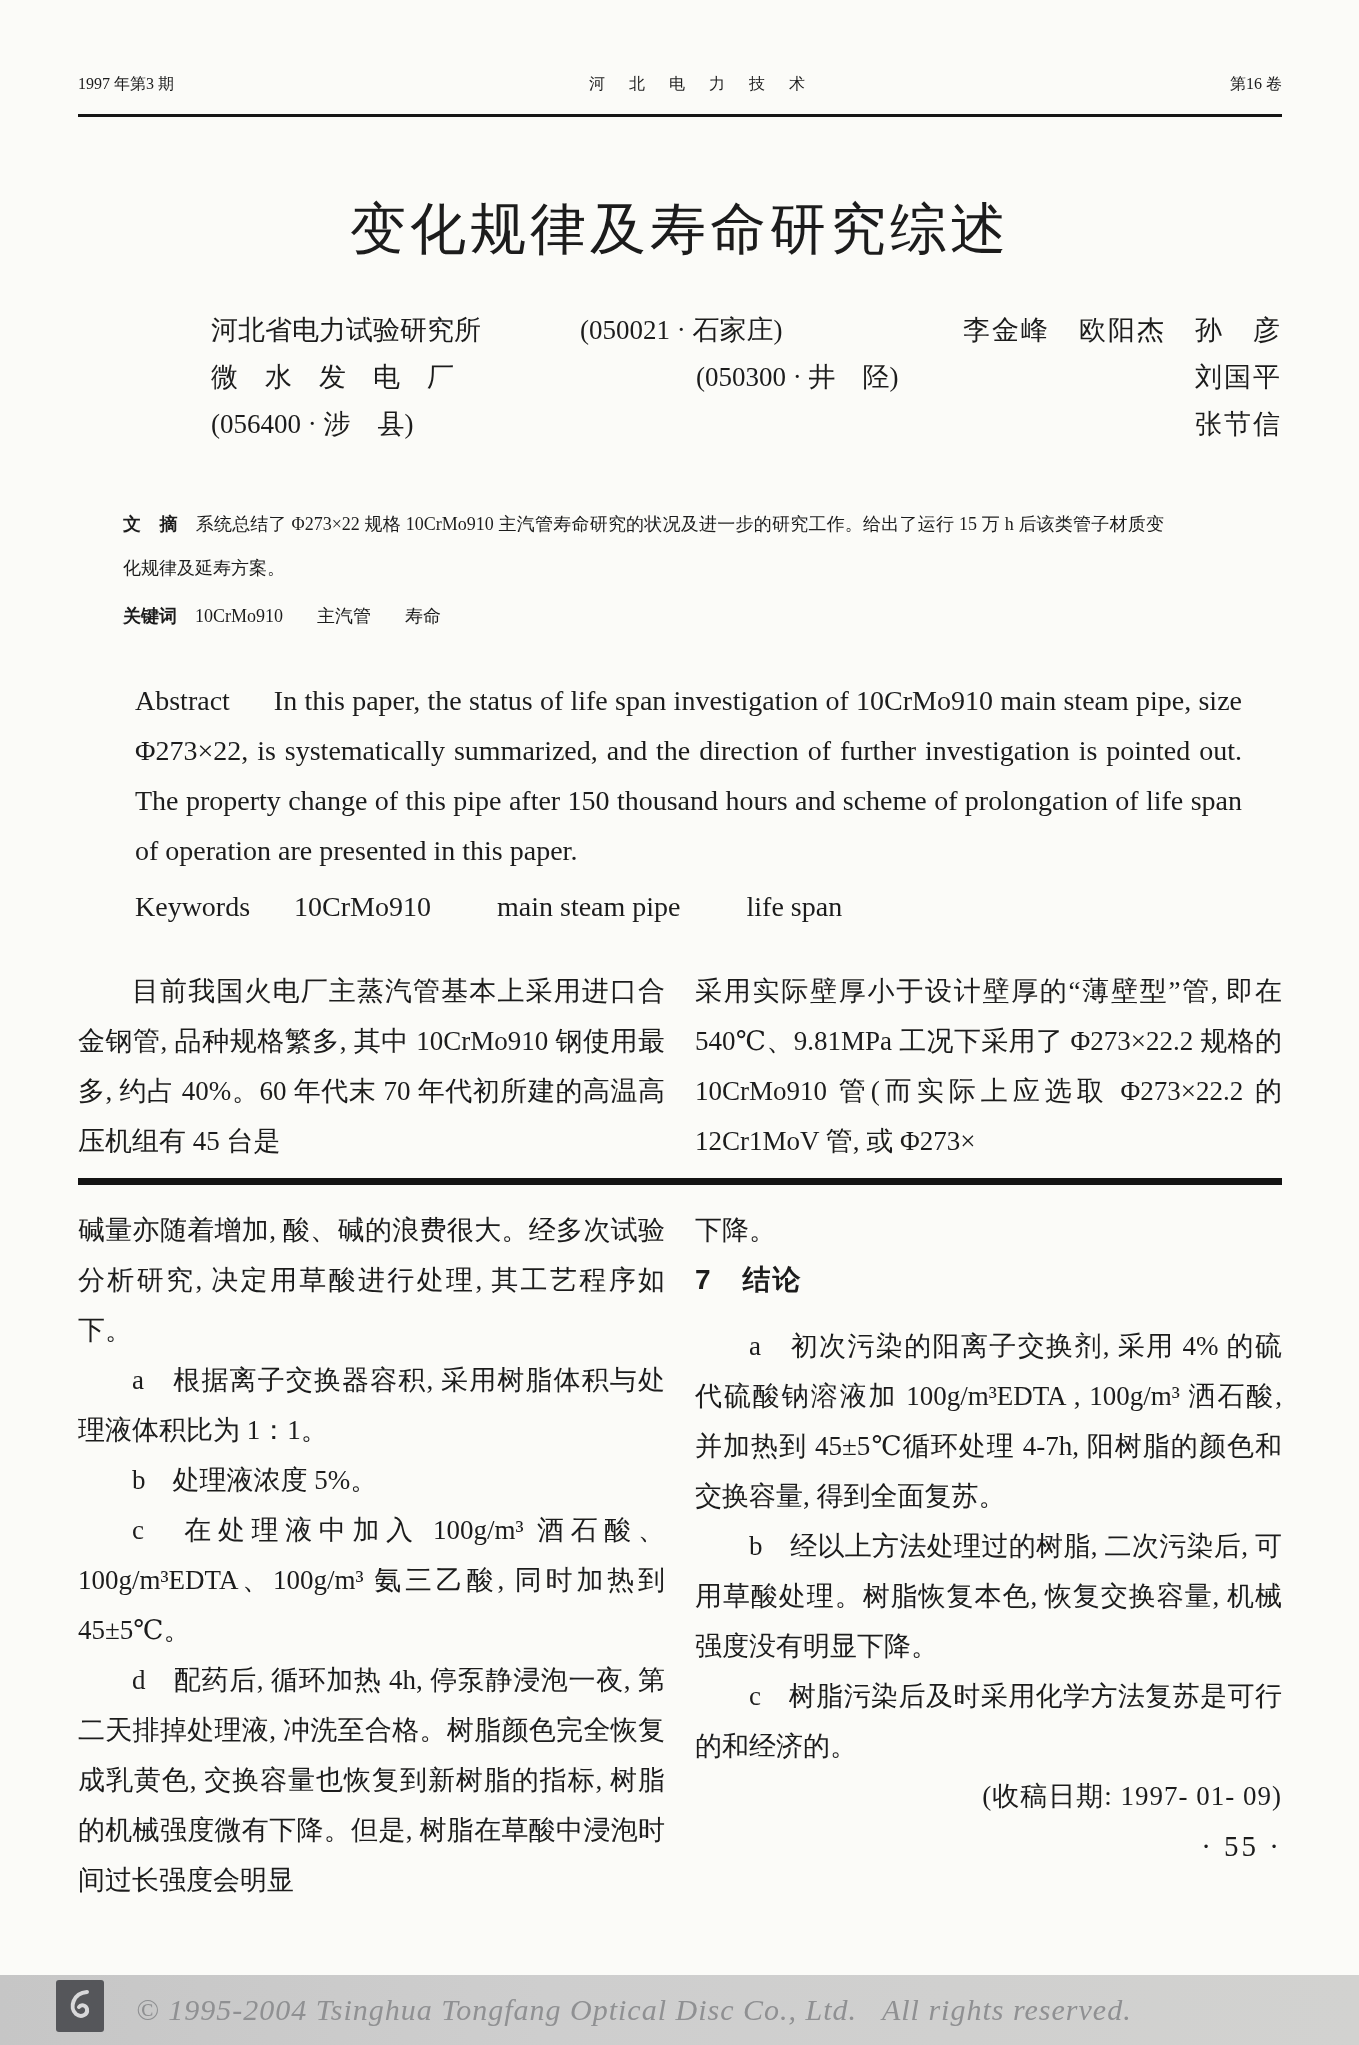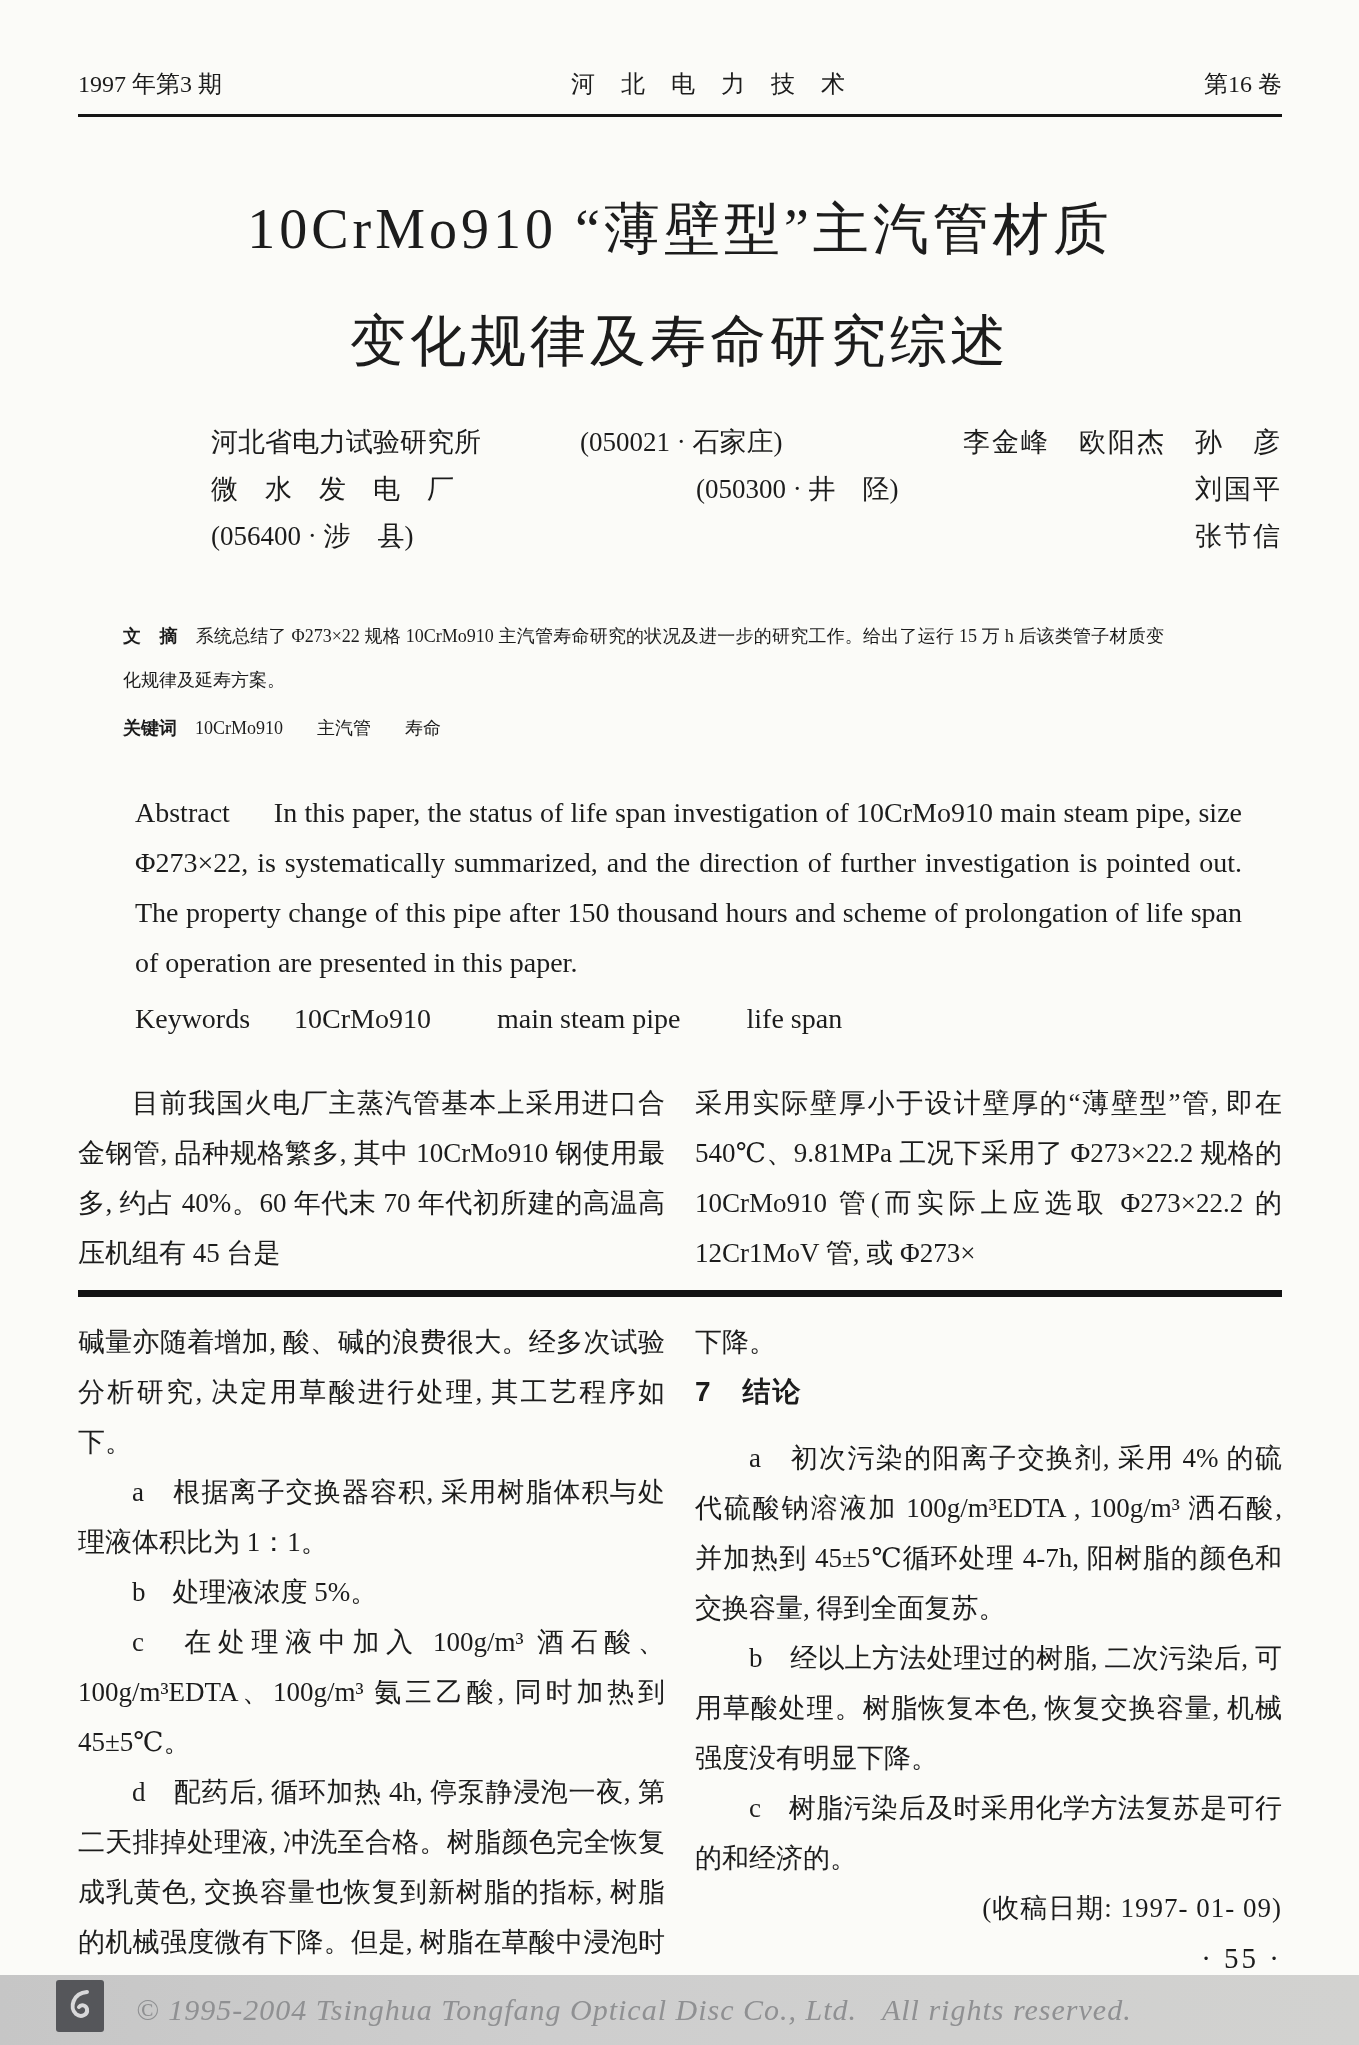--- a/index.html
+++ b/index.html
@@ -12,21 +12,21 @@
     overflow: hidden;
   }
   .page {
     position: absolute; inset: 0;
     background: #fbfbf8;
     padding: 70px 77px 0 78px;
   }
   
   .running-head {
     display: flex; justify-content: space-between; align-items: baseline;
-    font-size: 24px; line-height: 28px;
+    font-size: 16px; line-height: 28px;
   }
   .running-head .center { letter-spacing: 10px; }
   .head-rule {
     border: none; border-top: 3px solid #151515;
     margin-top: 16px;
   }
   
   .title { text-align: center; margin-top: 78px; font-weight: 500; }
   .title .t-line { font-size: 56px; line-height: 68px; letter-spacing: 4px; }
   .title .t-line + .t-line { margin-top: 44px; }
@@ -107,21 +107,20 @@
 <div class="page">
 
   <div class="running-head">
     <span>1997 年第3 期</span>
     <span class="center">河 北 电 力 技 术</span>
     <span>第16 卷</span>
   </div>
   <hr class="head-rule">
 
   <div class="title">
-    <div class="t-line">10CrMo910 “薄壁型”主汽管材质</div>
     <div class="t-line">变化规律及寿命研究综述</div>
   </div>
 
   <div class="authors">
     <div class="author-row">
       <span class="org">河北省电力试验研究所</span>
       <span class="code">(050021 · 石家庄)</span>
       <span class="names">李金峰　欧阳杰　孙　彦</span>
     </div>
     <div class="author-row">

